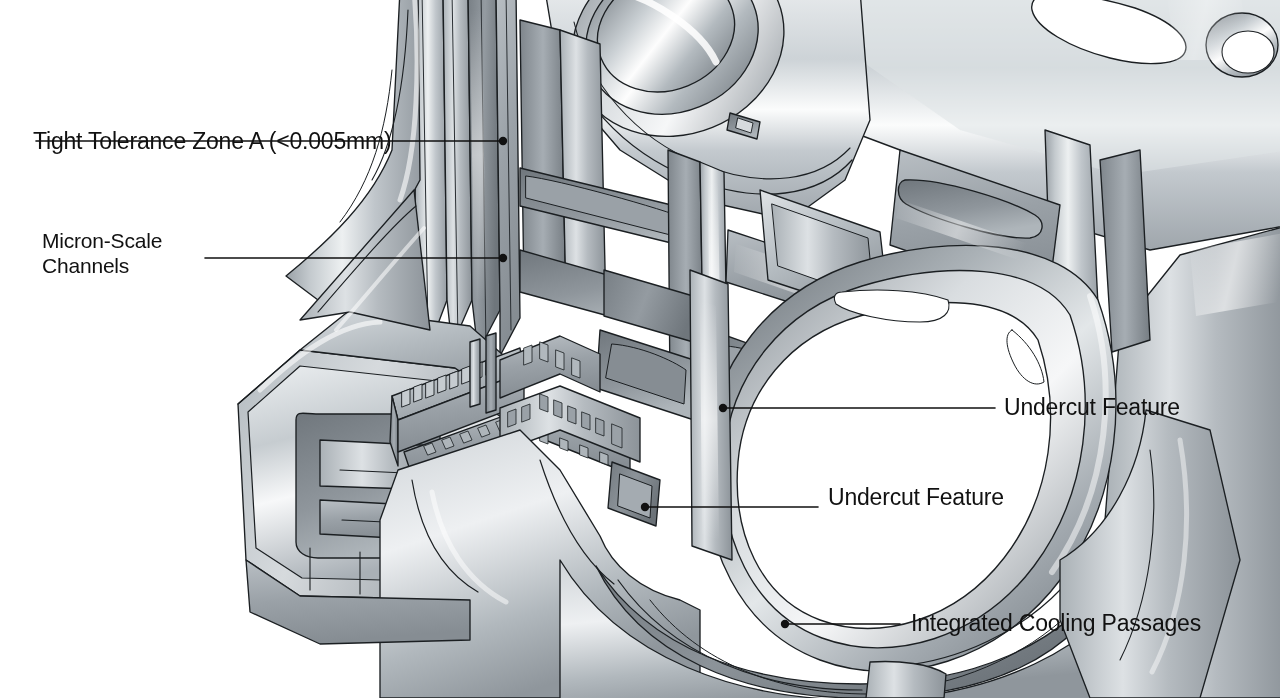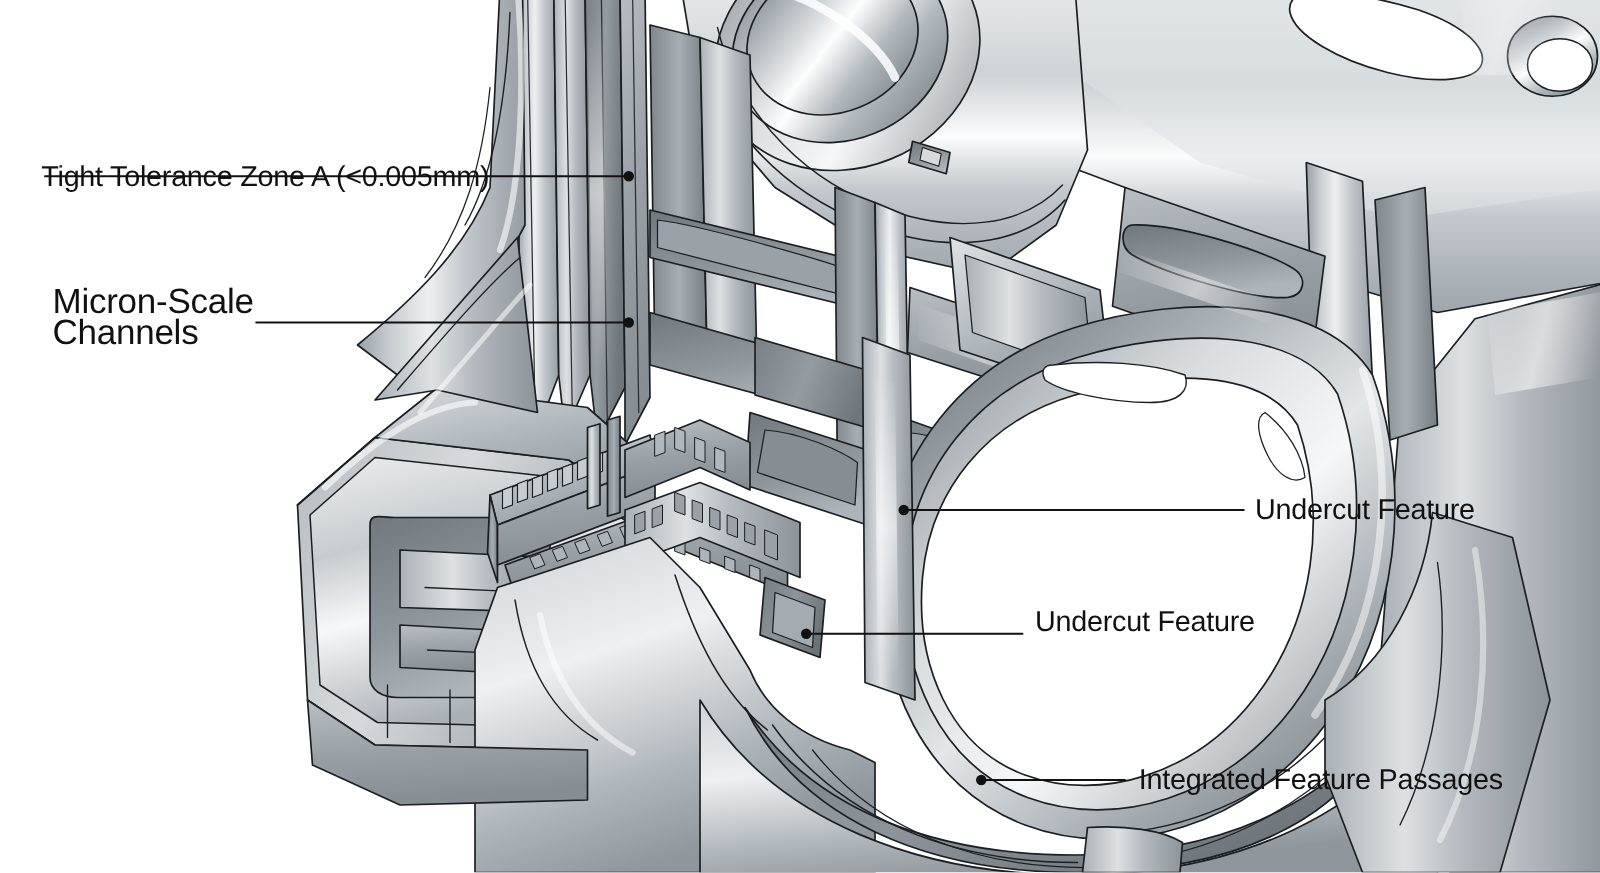--- a/index.html
+++ b/index.html
@@ -4,21 +4,21 @@
 <style>
   html,body{margin:0;padding:0;background:#ffffff;}
   body{width:1280px;height:698px;overflow:hidden;
        font-family:"Liberation Sans","DejaVu Sans",sans-serif;}
   #stage{position:relative;width:1280px;height:698px;background:#ffffff;}
   #art{position:absolute;left:0;top:0;width:1280px;height:698px;}
   .anno{position:absolute;white-space:nowrap;color:#111111;
         font-family:"Liberation Sans","DejaVu Sans",sans-serif;
         font-weight:400;letter-spacing:-0.2px;}
   .lbl-a{left:33px;top:108px;font-size:23px;margin-top:20px;}
-  .lbl-b{left:42px;top:228px;font-size:28px;line-height:25px;white-space:pre-line;}
+  .lbl-b{left:42px;top:228px;font-size:21px;line-height:25px;white-space:pre-line;}
   .lbl-c{left:1004px;top:394px;font-size:23px;}
   .lbl-d{left:828px;top:484px;font-size:23px;}
   .lbl-e{left:911px;top:610px;font-size:23px;}
 </style>
 </head>
 <body>
 
 <div id="stage">
 
   <svg id="art" viewBox="0 0 1280 698">
@@ -349,15 +349,15 @@
 
   <div class="anno lbl-a">Tight Tolerance Zone A (&lt;0.005mm)</div>
 
   <div class="anno lbl-b">Micron-Scale
 Channels</div>
 
   <div class="anno lbl-c">Undercut Feature</div>
 
   <div class="anno lbl-d">Undercut Feature</div>
 
-  <div class="anno lbl-e">Integrated Feature Passages</div>
+  <div class="anno lbl-e">Integrated Cooling Passages</div>
 
 </div>
 
 </body></html>

